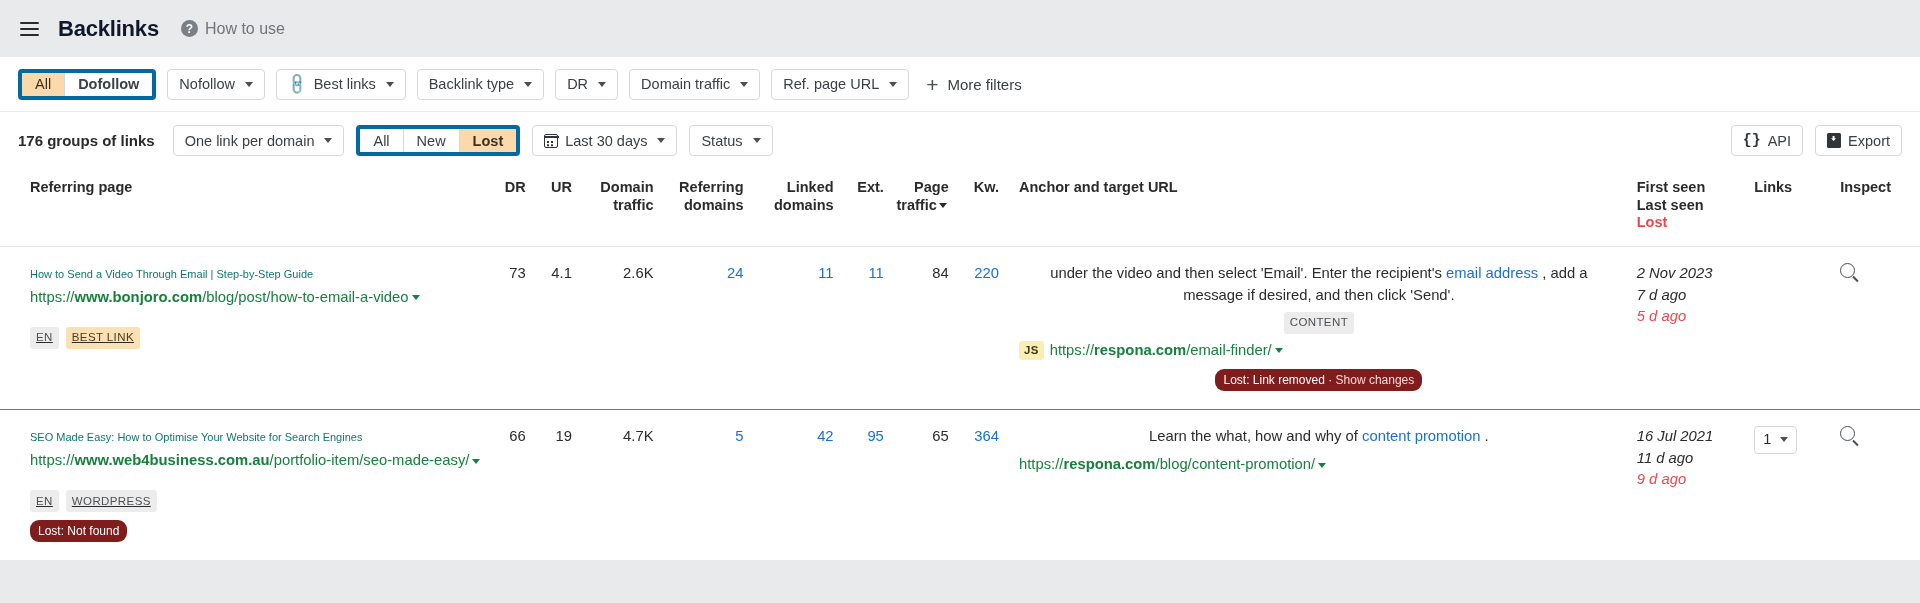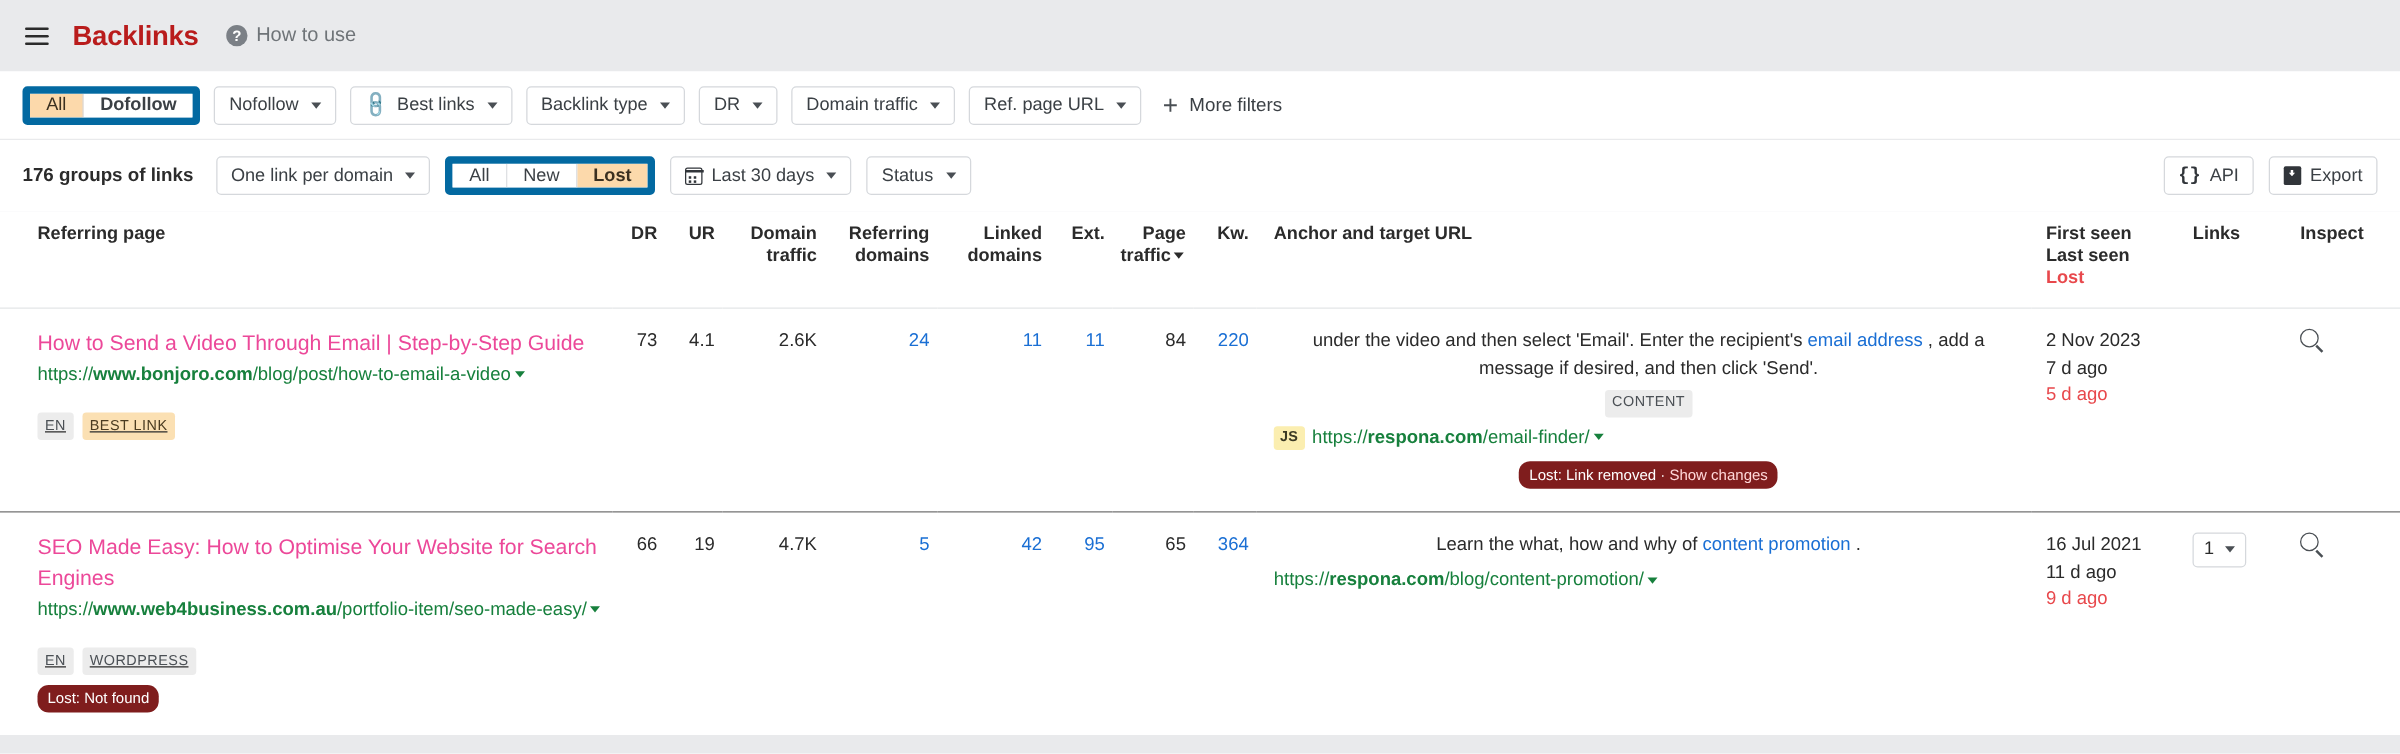--- a/index.html
+++ b/index.html
@@ -13,32 +13,32 @@
   .app { width: 1920px; height: 603px; position: relative; background:#e9eaec; overflow:hidden; }
 
   
   .topbar {
     height: 57px; background: #e9eaec;
     display: flex; align-items: center; padding: 0 0 0 8px;
   }
   .hamburger { width: 34px; height: 34px; display:flex; flex-direction:column;
     justify-content:center; align-items:center; gap:4px; cursor:pointer; margin-left:4px;}
   .hamburger span { display:block; width:19px; height:2px; background:#2b2b2b; border-radius:1px; }
-  .page-title { font-size: 22px; font-weight: bold; color:#b91c1c; margin-left: 12px; letter-spacing:-0.2px;}
+  .page-title { font-size: 22px; font-weight: bold; color:#0f172a; margin-left: 12px; letter-spacing:-0.2px;}
   .howto { display:flex; align-items:center; gap:7px; margin-left:22px; cursor:pointer; }
   .howto-icon { width:17px; height:17px; border-radius:50%; background:#7b8086; color:#fff;
     font-size:12px; font-weight:bold; display:flex; align-items:center; justify-content:center; line-height:1;}
   .howto-text { font-size:16px; color:#6f7478; }
 
   
   .filterbar {
     background:#fff; height: 55px; display:flex; align-items:center;
     padding: 0 18px; gap: 11px; border-bottom:1px solid #e9eaec;
   }
-  .segmented { display:flex; border:6px solid #0369a1; border-radius:4px; overflow:hidden; height:31px; }
+  .segmented { display:flex; border:4px solid #0369a1; border-radius:4px; overflow:hidden; height:31px; }
   .segmented .seg {
     display:flex; align-items:center; padding: 0 13px; font-size:14.5px; color:#3b4045;
     background:#fff; border-right:1px solid #d5d8dc; cursor:pointer; white-space:nowrap;
   }
   .segmented .seg:last-child { border-right:none;font-weight:bold; }
   .segmented .seg.active { background:#fcd9ab; color:#3b3020; }
   .btn {
     display:flex; align-items:center; gap:7px; height:31px; padding:0 11px;
     border:1px solid #d5d8dc; border-radius:4px; background:#fff;
     font-size:14.5px; color:#3b4045; cursor:pointer; white-space:nowrap;
@@ -89,42 +89,42 @@
   .hdr-lost { color:#e8484c; font-weight:bold; }
   tbody td { vertical-align:top; padding:16px 6px 18px 6px; font-size:14.8px; color:#2b2b2b;
     border-top:1px solid #737373; text-align:right; line-height:1.45; }
   tbody tr:first-child td { border-top:1px solid #e4e6e8; }
   td.left { text-align:left; padding-left:30px; }
   td.anchor { text-align:center; padding-left:14px; }
   td.firstseen { text-align:left; padding-left:12px; }
   td.links { text-align:left; padding-left:6px; }
   td.inspect { text-align:left; padding-left:4px; }
 
-  .reflink { color:#ec4899; text-decoration:none; font-size:17px; line-height:1.45; cursor:pointer;}
+  .reflink { color:#0f766e; text-decoration:none; font-size:11px; line-height:1.45; cursor:pointer;}
   .refurl { color:#17803d; font-size:14.8px; line-height:1.45; margin-top:2px; word-break:break-all;}
   .refurl b { font-weight:bold; }
   .grn-caret { display:inline-block; width:0;height:0;border-left:4.5px solid transparent;
     border-right:4.5px solid transparent;border-top:5px solid #17803d; vertical-align:middle; margin-left:3px;}
   .tagrow { margin-top:19px; display:flex; gap:7px; flex-wrap:wrap; align-items:center;text-decoration:underline;}
   .tag { font-size:11.5px; letter-spacing:.4px; padding:2.5px 6px; border-radius:3px;
     background:#ececec; color:#4b5055; font-weight:normal; }
   .tag.best { background:#fbe0b3; color:#4b3c21; }
   .tag.wp { background:#ececec; color:#4b5055; }
   .lostpill { display:inline-block; margin-top:8px; background:#7f1d1d; color:#fff; font-size:12px;
     padding:2.5px 8px; border-radius:9px; }
   .lostpill .show { color:#ffd7d8; }
   .numlink { color:#1a6fd4; text-decoration:none; cursor:pointer; }
   .anchor-text { color:#2b2b2b; }
   .anchor-text a { color:#1a6fd4; text-decoration:none; cursor:pointer; }
   .content-tag { display:inline-block; margin-top:6px; font-size:11.5px; letter-spacing:.4px;
     background:#ececec; color:#4b5055; padding:2.5px 6px; border-radius:3px;}
   .targetrow { margin-top:6px; display:flex; align-items:center; gap:6px; flex-wrap:wrap;}
   .jsbadge { background:#fbeeb0; color:#3b3a24; font-size:11.5px; font-weight:bold; padding:1.5px 5px;
     border-radius:3px; letter-spacing:.3px;}
-  .dt { color:#2b2b2b; font-size:14.8px; }
+  .dt { color:#2b2b2b; font-size:14.8px;font-style:italic; }
   .dt.red { color:#e8484c; }
   .linkstepper { display:inline-flex; align-items:center; gap:6px; border:1px solid #d5d8dc;
     border-radius:4px; padding:2px 8px; font-size:14.5px; color:#2b2b2b; background:#fff; cursor:pointer;}
   .mag { width:15px;height:15px;border:1.9px solid #4a4f54;border-radius:50%; position:relative;
     display:inline-block; cursor:pointer;}
   .mag:after{content:"";position:absolute;right:-5px;bottom:-3px;width:7px;height:1.9px;background:#4a4f54;
     transform:rotate(45deg);}
   .sortcaret{display:inline-block;width:0;height:0;border-left:4px solid transparent;
     border-right:4px solid transparent;border-top:5px solid #2b2b2b;vertical-align:middle;margin:0 2px;}
 </style>

